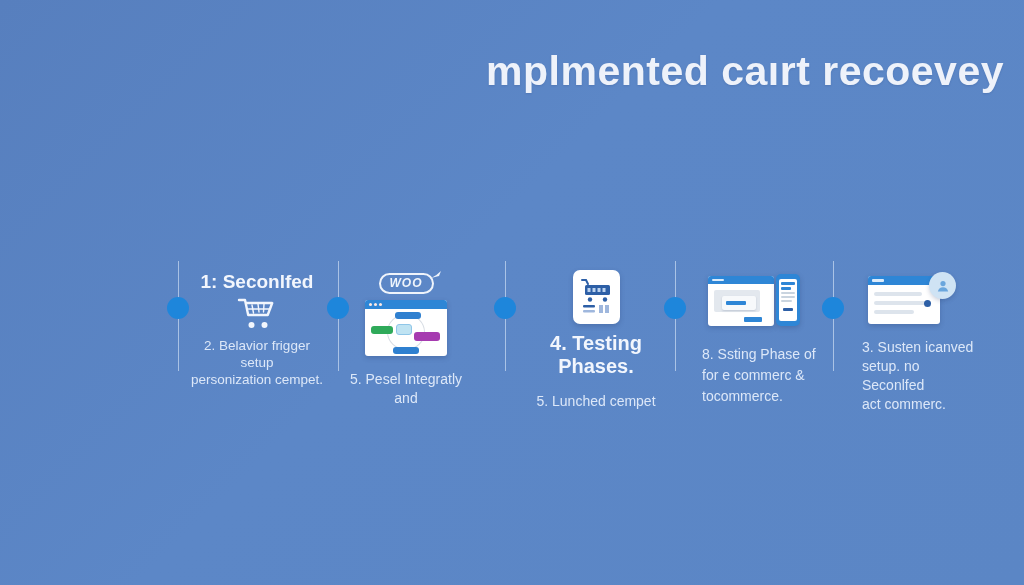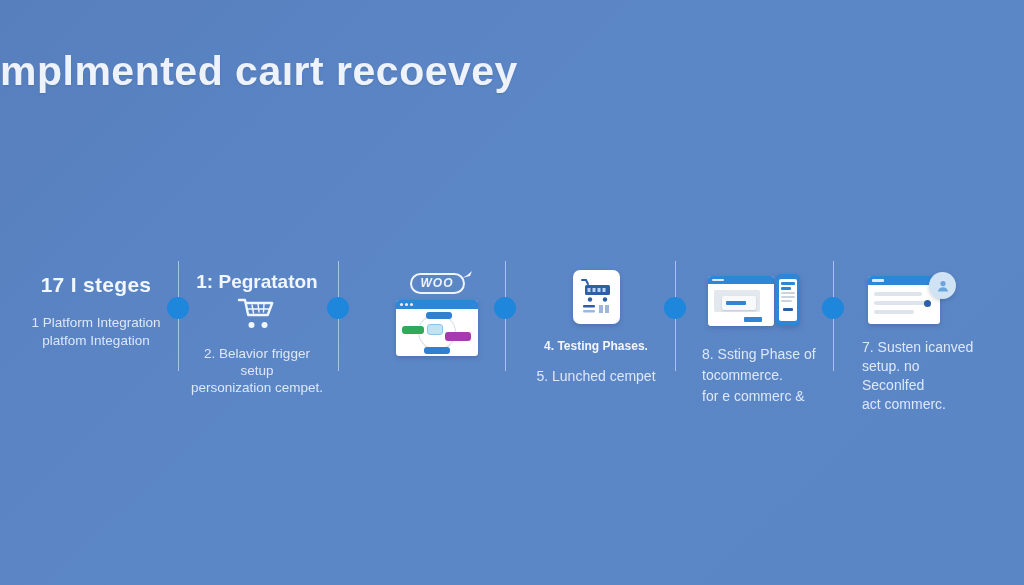--- a/index.html
+++ b/index.html
@@ -10,21 +10,21 @@
     position: relative;
     width: 1024px; height: 585px;
     margin: 0 auto;
     overflow: hidden;
     background: linear-gradient(135deg, #577fbe 0%, #5c87c7 45%, #5b86c5 100%);
   }
 
   .main-title {
     position: absolute;
     top: 48px; left: 0; width: 1004px;
-    text-align: left;
+    text-align: right;
     font-size: 41px;
     font-weight: 700;
     letter-spacing: 0.5px;
     color: #eef2fa;
     text-shadow: 0 1px 2px rgba(40,60,110,0.18);
   }
 
   
   .divider {
     position: absolute;
@@ -46,24 +46,24 @@
 
   
   .stage-1 { left: 18px; top: 273px; width: 156px; }
   .stage-1 .stage-heading { font-size: 21px; letter-spacing: 0.3px; }
   .stage-1 .stage-lines { margin-top: 17px; font-size: 13.5px; line-height: 18px; }
 
   
   .stage-2 { left: 190px; top: 271px; width: 134px; }
   .stage-2 .stage-heading { font-size: 19px; }
   .stage-2 .cart-wrap { margin-top: 3px; height: 36px; }
-  .stage-2 .stage-lines { margin-top: 13px; font-size: 13.5px; line-height: 17px; text-align: center; }
-
-  
-  .stage-3 { left: 372px; top: 273px; width: 130px; }
+  .stage-2 .stage-lines { margin-top: 5px; font-size: 13.5px; line-height: 17px; text-align: center; }
+
+  
+  .stage-3 { left: 341px; top: 273px; width: 130px; }
   .badge-woo {
     display: inline-block;
     position: relative;
     border: 2px solid #eff4fb;
     border-radius: 11px;
     color: #eff4fb;
     font-size: 12px; font-weight: 700; font-style: italic;
     letter-spacing: 1px;
     padding: 1px 9px 2px 9px;
   }
@@ -104,21 +104,21 @@
   
   .stage-4 { left: 530px; top: 270px; width: 132px; }
   .sq-icon {
     width: 47px; height: 54px;
     margin: 0 auto;
     background: #ffffff;
     border-radius: 7px;
     box-shadow: 0 2px 5px rgba(30,50,100,0.25);
     display: flex; align-items: center; justify-content: center;
   }
-  .stage-4 .stage-heading { margin-top: 15px; font-size: 12px; }
+  .stage-4 .stage-heading { margin-top: 8px; font-size: 20px; }
   .stage-4 .stage-lines { margin-top: 15px; font-size: 14px; }
 
   
   .stage-5 { left: 698px; top: 274px; width: 122px; text-align: left; }
   .devices { position: relative; width: 92px; height: 58px; margin-left: 10px; }
   .desk-window {
     position: absolute; left: 0; top: 2px;
     width: 66px; height: 50px;
     background: #ffffff; border-radius: 3px; overflow: hidden;
     box-shadow: 0 2px 5px rgba(30,50,100,0.25);
@@ -189,30 +189,23 @@
   <div class="divider" style="left:505px">
       <span class="dot"></span>
     </div>
   <div class="divider" style="left:675px">
       <span class="dot"></span>
     </div>
   <div class="divider" style="left:833px">
       <span class="dot"></span>
     </div>
 
-  <div class="stage stage-1">
-    <div class="stage-heading">17 I steges</div>
-    <div class="stage-lines">
-      <span>1 Platform Integration</span>
-      <span>platfom Integation</span>
-    </div>
-  </div>
 
   <div class="stage stage-2">
-    <div class="stage-heading">1: Pegrataton</div>
+    <div class="stage-heading">1: Seconlfed</div>
     <div class="cart-wrap">
       <svg width="42" height="36" viewBox="0 0 42 36">
         <path d="M3 4 h6 l3.2 15 h19.5 l4.5 -12 H10" fill="none" stroke="#f2f6fd" stroke-width="2.4" stroke-linejoin="round" stroke-linecap="round"></path>
         <path d="M16 9 l1.5 8 M22 8 l1 8 M28 8 l-0.5 8 M12.5 13 h22" fill="none" stroke="#f2f6fd" stroke-width="1.4" stroke-linecap="round"></path>
         <circle cx="15.5" cy="29" r="3" fill="#f2f6fd"></circle>
         <circle cx="28.5" cy="29" r="3" fill="#f2f6fd"></circle>
       </svg>
     </div>
     <div class="stage-lines">
       <span>2. Belavior frigger setup</span>
@@ -236,20 +229,21 @@
       <div class="flow-area">
         <div class="flow-circle"></div>
         <div class="flow-node fn-top"></div>
         <div class="flow-node fn-left"></div>
         <div class="flow-node fn-center"></div>
         <div class="flow-node fn-right"></div>
         <div class="flow-node fn-bottom"></div>
       </div>
     </div>
     <div class="stage-lines">
+      <span>5. Pesel Integratly and</span>
     </div>
   </div>
 
   <div class="stage stage-4">
     <div class="sq-icon">
       <svg width="36" height="42" viewBox="0 0 36 42">
         <path d="M4 4 h4 l2 4" fill="none" stroke="#2d5fa6" stroke-width="2" stroke-linecap="round"></path>
         <rect x="7" y="9" width="25" height="10" rx="1.5" fill="#2d5fa6"></rect>
         <g fill="#bcd3ef">
           <rect x="9.5" y="12" width="3" height="4"></rect>
@@ -290,22 +284,22 @@
             <div class="l1" style="width:70%"></div>
           <div class="l2"></div>
             <div class="l2"></div>
             <div class="l2" style="width:80%"></div>
           <div class="l3"></div>
         </div>
       </div>
     </div>
     <div class="stage-lines">
       <span>8. Ssting Phase of</span>
+      <span>for e commerc &amp;</span>
       <span>tocommerce.</span>
-      <span>for e commerc &amp;</span>
     </div>
   </div>
 
   <div class="stage stage-6">
     <div class="notif-wrap">
       <div class="notif-window">
         <div class="win-header">
             <b></b>
           </div>
         <div class="notif-line nl1"></div>
@@ -314,19 +308,19 @@
         <div class="notif-dot"></div>
       </div>
       <div class="notif-badge">
         <svg width="14" height="14" viewBox="0 0 14 14">
           <circle cx="7" cy="4.6" r="2.6" fill="#6aa6dd"></circle>
           <path d="M1.8 12.6 c0.6 -3 2.7 -4.4 5.2 -4.4 s4.6 1.4 5.2 4.4 Z" fill="#6aa6dd"></path>
         </svg>
       </div>
     </div>
     <div class="stage-lines">
-      <span>7. Susten icanved</span>
+      <span>3. Susten icanved</span>
       <span>setup. no Seconlfed</span>
       <span>act commerc.</span>
     </div>
   </div>
 
 </div>
 
 </body></html>

